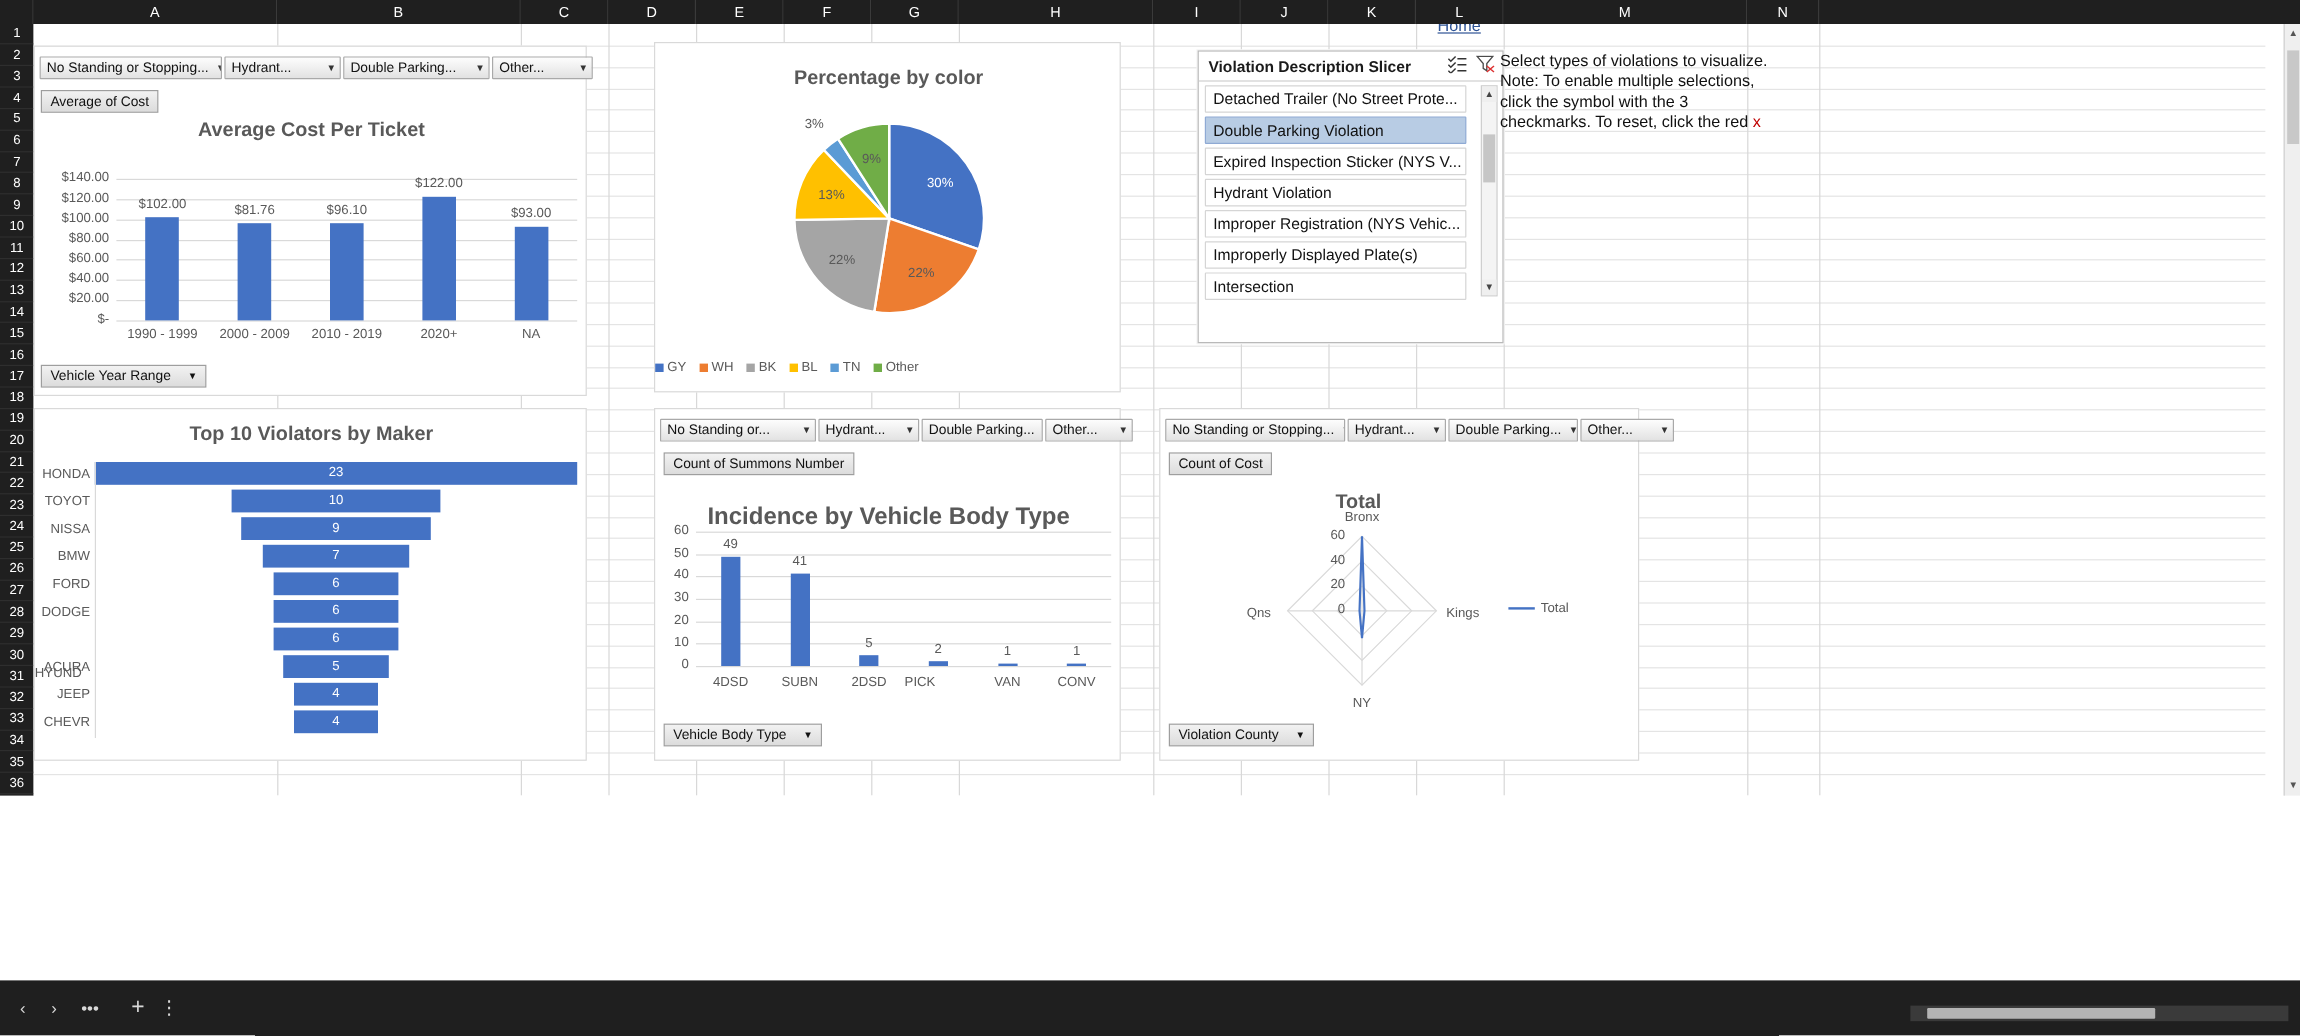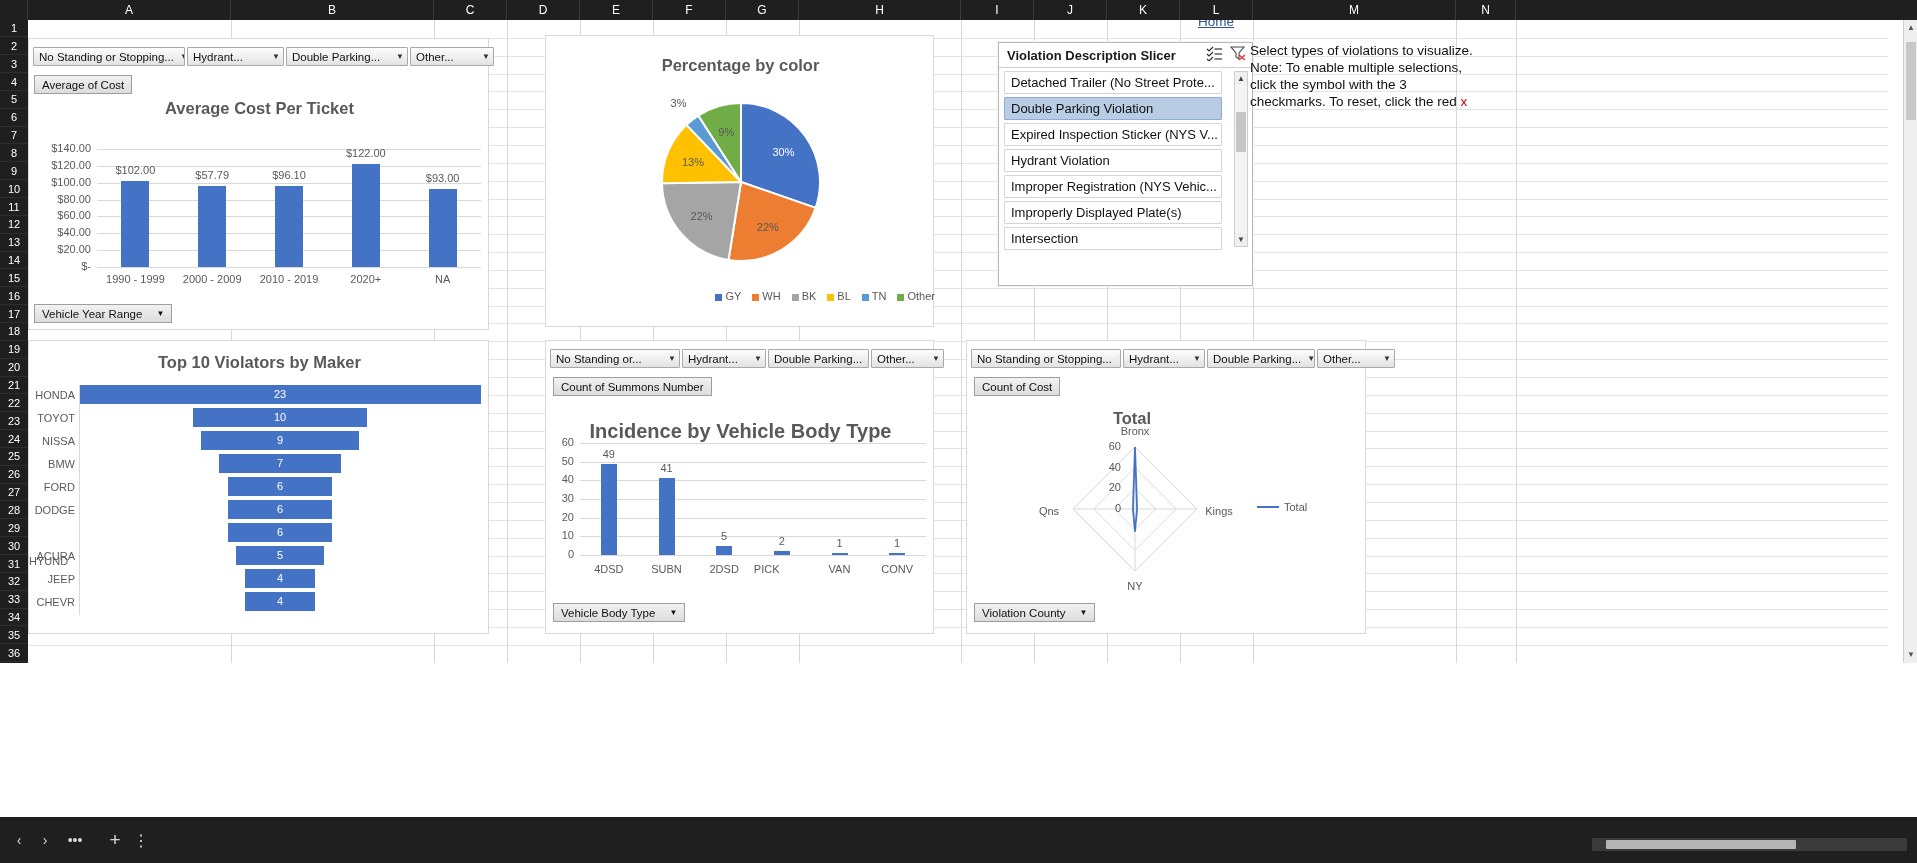--- a/index.html
+++ b/index.html
@@ -263,21 +263,21 @@
         <div class="hgrid" style="left: 68px; width: 384px; top: 106.286px;"></div>
         <div class="axis-lbl" style="right: 399px; top: 99.2857px; text-align: right;">$40.00</div>
         <div class="hgrid" style="left: 68px; width: 384px; top: 123.143px;"></div>
         <div class="axis-lbl" style="right: 399px; top: 116.143px; text-align: right;">$20.00</div>
         <div class="hgrid" style="left: 68px; width: 384px; top: 140px;"></div>
         <div class="axis-lbl" style="right: 399px; top: 133px; text-align: right;">$-</div>
         <div class="bar" style="left: 92.4px; top: 54.0286px; width: 28px; height: 85.9714px;"></div>
         <div class="dlabel" style="left: 76.4px; top: 37.0286px; width: 60px; text-align: center;">$102.00</div>
         <div class="axis-lbl" style="left: 66.4px; top: 146px; width: 80px; text-align: center;">1990 - 1999</div>
         <div class="bar" style="left: 169.2px; top: 58.521px; width: 28px; height: 81.479px;"></div>
-        <div class="dlabel" style="left: 153.2px; top: 41.521px; width: 60px; text-align: center;">$57.79</div>
+        <div class="dlabel" style="left: 153.2px; top: 41.521px; width: 60px; text-align: center;">$81.76</div>
         <div class="axis-lbl" style="left: 143.2px; top: 146px; width: 80px; text-align: center;">2000 - 2009</div>
         <div class="bar" style="left: 246px; top: 59.0014px; width: 28px; height: 80.9986px;"></div>
         <div class="dlabel" style="left: 230px; top: 42.0014px; width: 60px; text-align: center;">$96.10</div>
         <div class="axis-lbl" style="left: 220px; top: 146px; width: 80px; text-align: center;">2010 - 2019</div>
         <div class="bar" style="left: 322.8px; top: 37.1714px; width: 28px; height: 102.829px;"></div>
         <div class="dlabel" style="left: 306.8px; top: 20.1714px; width: 60px; text-align: center;">$122.00</div>
         <div class="axis-lbl" style="left: 296.8px; top: 146px; width: 80px; text-align: center;">2020+</div>
         <div class="bar" style="left: 399.6px; top: 61.6143px; width: 28px; height: 78.3857px;"></div>
         <div class="dlabel" style="left: 383.6px; top: 44.6143px; width: 60px; text-align: center;">$93.00</div>
         <div class="axis-lbl" style="left: 373.6px; top: 146px; width: 80px; text-align: center;">NA</div>
@@ -298,21 +298,21 @@
           <text x="221.78313919663742" y="148.73525516607168" text-anchor="middle" font-size="11" fill="#595959" font-family="&quot;Liberation Sans&quot;, sans-serif">22%</text>
           <path d="M195,100 L182.51788971810535,178.00767220543514 A79,79 0 0,1 116.00994391376386,101.2534111429498 Z" fill="#a5a5a5" stroke="#ffffff" stroke-width="2"></path>
           <text x="155.595217193169" y="138.14443866790717" text-anchor="middle" font-size="11" fill="#595959" font-family="&quot;Liberation Sans&quot;, sans-serif">22%</text>
           <path d="M195,100 L116.00994391376386,101.2534111429498 A79,79 0 0,1 140.48375809291315,42.82501098969946 Z" fill="#ffc000" stroke="#ffffff" stroke-width="2"></path>
           <text x="146.90844710538713" y="83.85596514636026" text-anchor="middle" font-size="11" fill="#595959" font-family="&quot;Liberation Sans&quot;, sans-serif">13%</text>
           <path d="M195,100 L140.48375809291315,42.82501098969946 A79,79 0 0,1 152.2893754210078,33.54097090633668 Z" fill="#5b9bd5" stroke="#ffffff" stroke-width="2"></path>
           <text x="132.56594239171892" y="24.608637430978433" text-anchor="middle" font-size="11" fill="#595959" font-family="&quot;Liberation Sans&quot;, sans-serif">3%</text>
           <path d="M195,100 L152.2893754210078,33.54097090633668 A79,79 0 0,1 194.99999999999997,21 Z" fill="#70ad47" stroke="#ffffff" stroke-width="2"></path>
           <text x="180.31046448628786" y="53.97203635574011" text-anchor="middle" font-size="11" fill="#595959" font-family="&quot;Liberation Sans&quot;, sans-serif">9%</text>
         </svg></div>
-    <div class="legend" id="pie-legend" style="left:0; top:254px; width:389px; justify-content:flex-end;">
+    <div class="legend" id="pie-legend" style="left:0; top:264px; width:389px; justify-content:flex-start;">
         <span style="color: rgb(89, 89, 89);"><span class="sw" style="background: rgb(68, 114, 196);"></span><span>GY</span></span>
         <span style="color: rgb(89, 89, 89);"><span class="sw" style="background: rgb(237, 125, 49);"></span><span>WH</span></span>
         <span style="color: rgb(89, 89, 89);"><span class="sw" style="background: rgb(165, 165, 165);"></span><span>BK</span></span>
         <span style="color: rgb(89, 89, 89);"><span class="sw" style="background: rgb(255, 192, 0);"></span><span>BL</span></span>
         <span style="color: rgb(89, 89, 89);"><span class="sw" style="background: rgb(91, 155, 213);"></span><span>TN</span></span>
         <span style="color: rgb(89, 89, 89);"><span class="sw" style="background: rgb(112, 173, 71);"></span><span>Other</span></span>
       </div>
   </div>
 
   <div class="panel" style="left:0px; top:320px; width:461px; height:294px;">

